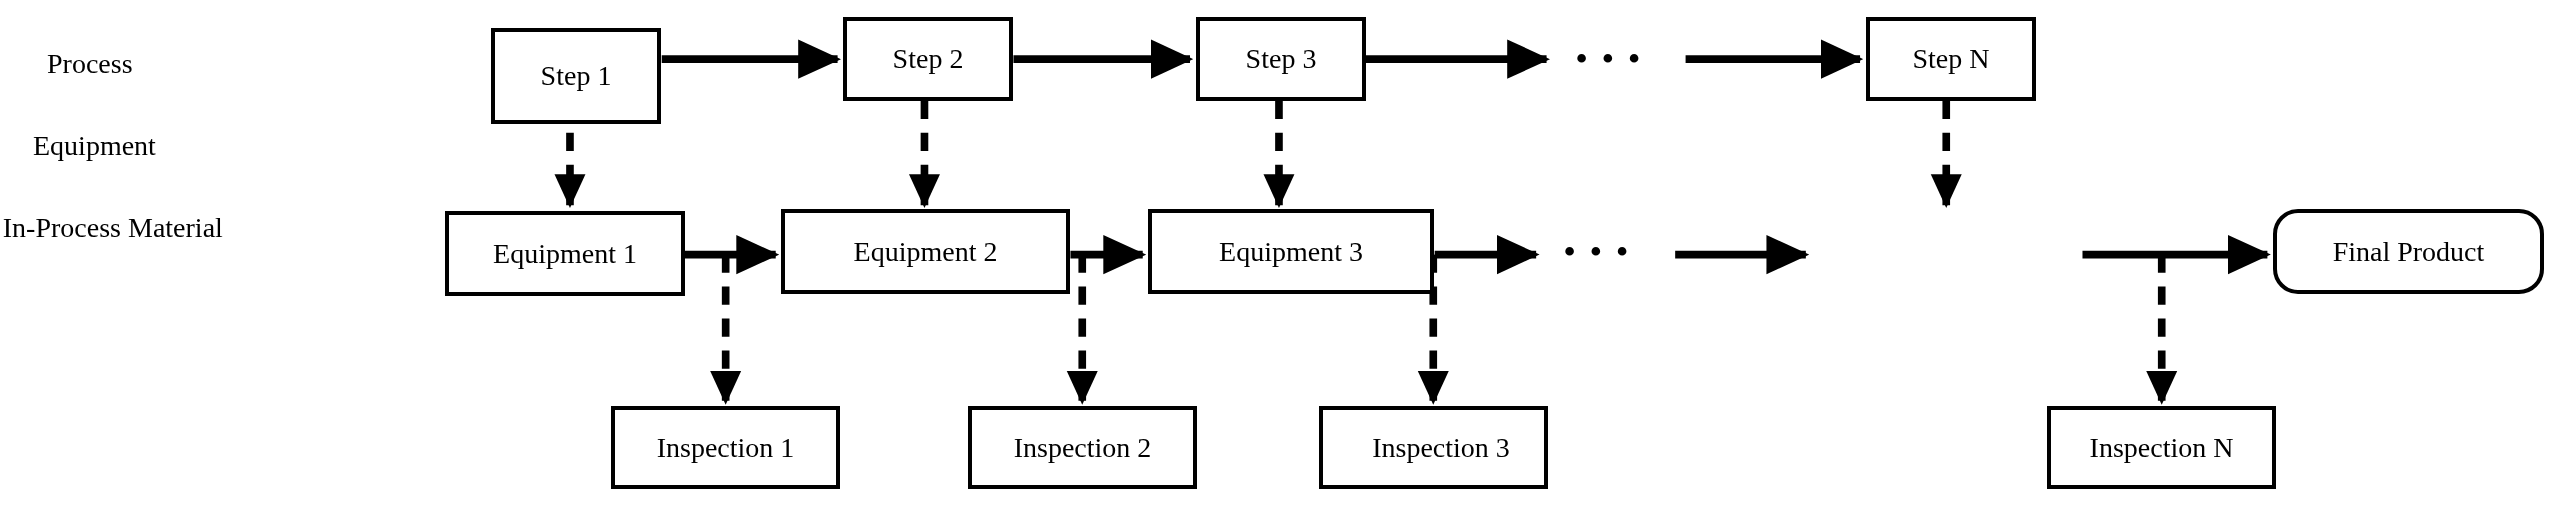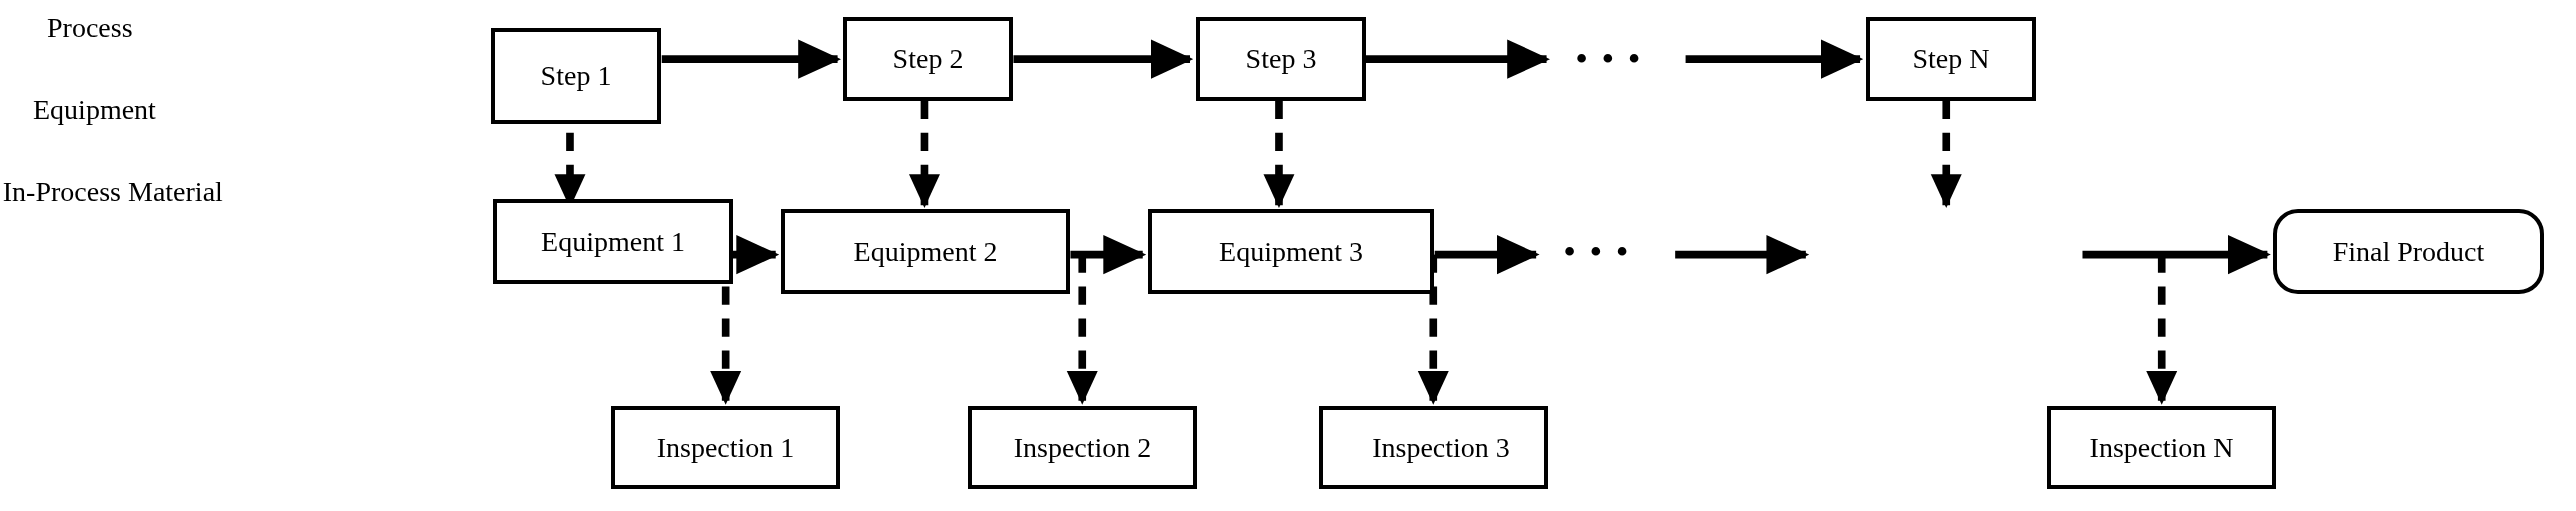--- a/index.html
+++ b/index.html
@@ -22,20 +22,21 @@
     width: 2576px;
     height: 512px;
   }
   .row-label {
     position: absolute;
     color: #000000;
     font-size: 28px;
     font-family: "Liberation Serif", "DejaVu Serif", serif;
     white-space: nowrap;
     line-height: 1;
+    margin-top: 36px;
   }
   .node {
     position: absolute;
     box-sizing: border-box;
     border: 4.9px solid #000000;
     background: #ffffff;
     color: #000000;
     display: flex;
     align-items: center;
     justify-content: center;
@@ -101,21 +102,21 @@
 
   <div class="row-label" style="left:47px;  top:14px;">Process</div>
   <div class="row-label" style="left:33px;  top:96px;">Equipment</div>
   <div class="row-label" style="left:2.8px;   top:178px;">In-Process Material</div>
 
   <div class="node" style="left:491px;  top:28px;  width:170px; height:96px;">Step 1</div>
   <div class="node" style="left:843px; top:16.7px;  width:170px; height:84px;">Step 2</div>
   <div class="node" style="left:1196px; top:16.7px;  width:170px; height:84px;">Step 3</div>
   <div class="node" style="left:1866px; top:16.7px;  width:170px; height:84px;">Step N</div>
 
-  <div class="node" style="left:445px;  top:199px; width:240px; height:85px;margin-left:48px;">Equipment 1</div>
+  <div class="node" style="left:445px;  top:211px; width:240px; height:85px;">Equipment 1</div>
   <div class="node" style="left:781px; top:209px; width:289px; height:85px;">Equipment  2</div>
   <div class="node" style="left:1148px; top:209px; width:286px; height:85px;">Equipment 3</div>
   <div class="node" style="left:2273px; top:209px; width:271px; height:85px;border-radius:25px;">Final Product</div>
 
   <div class="node" style="left:611px;  top:406px; width:229px; height:83px;">Inspection 1</div>
   <div class="node" style="left:968px; top:406px; width:229px; height:83px;">Inspection 2</div>
   <div class="node" style="left:1319px; top:406px; width:229px; height:83px;padding-left:15px;">Inspection 3</div>
   <div class="node" style="left:2047px; top:406px; width:229px; height:83px;">Inspection N</div>
 
   <div class="ellipsis" style="left:1576px; top:42px;">• • •</div>

